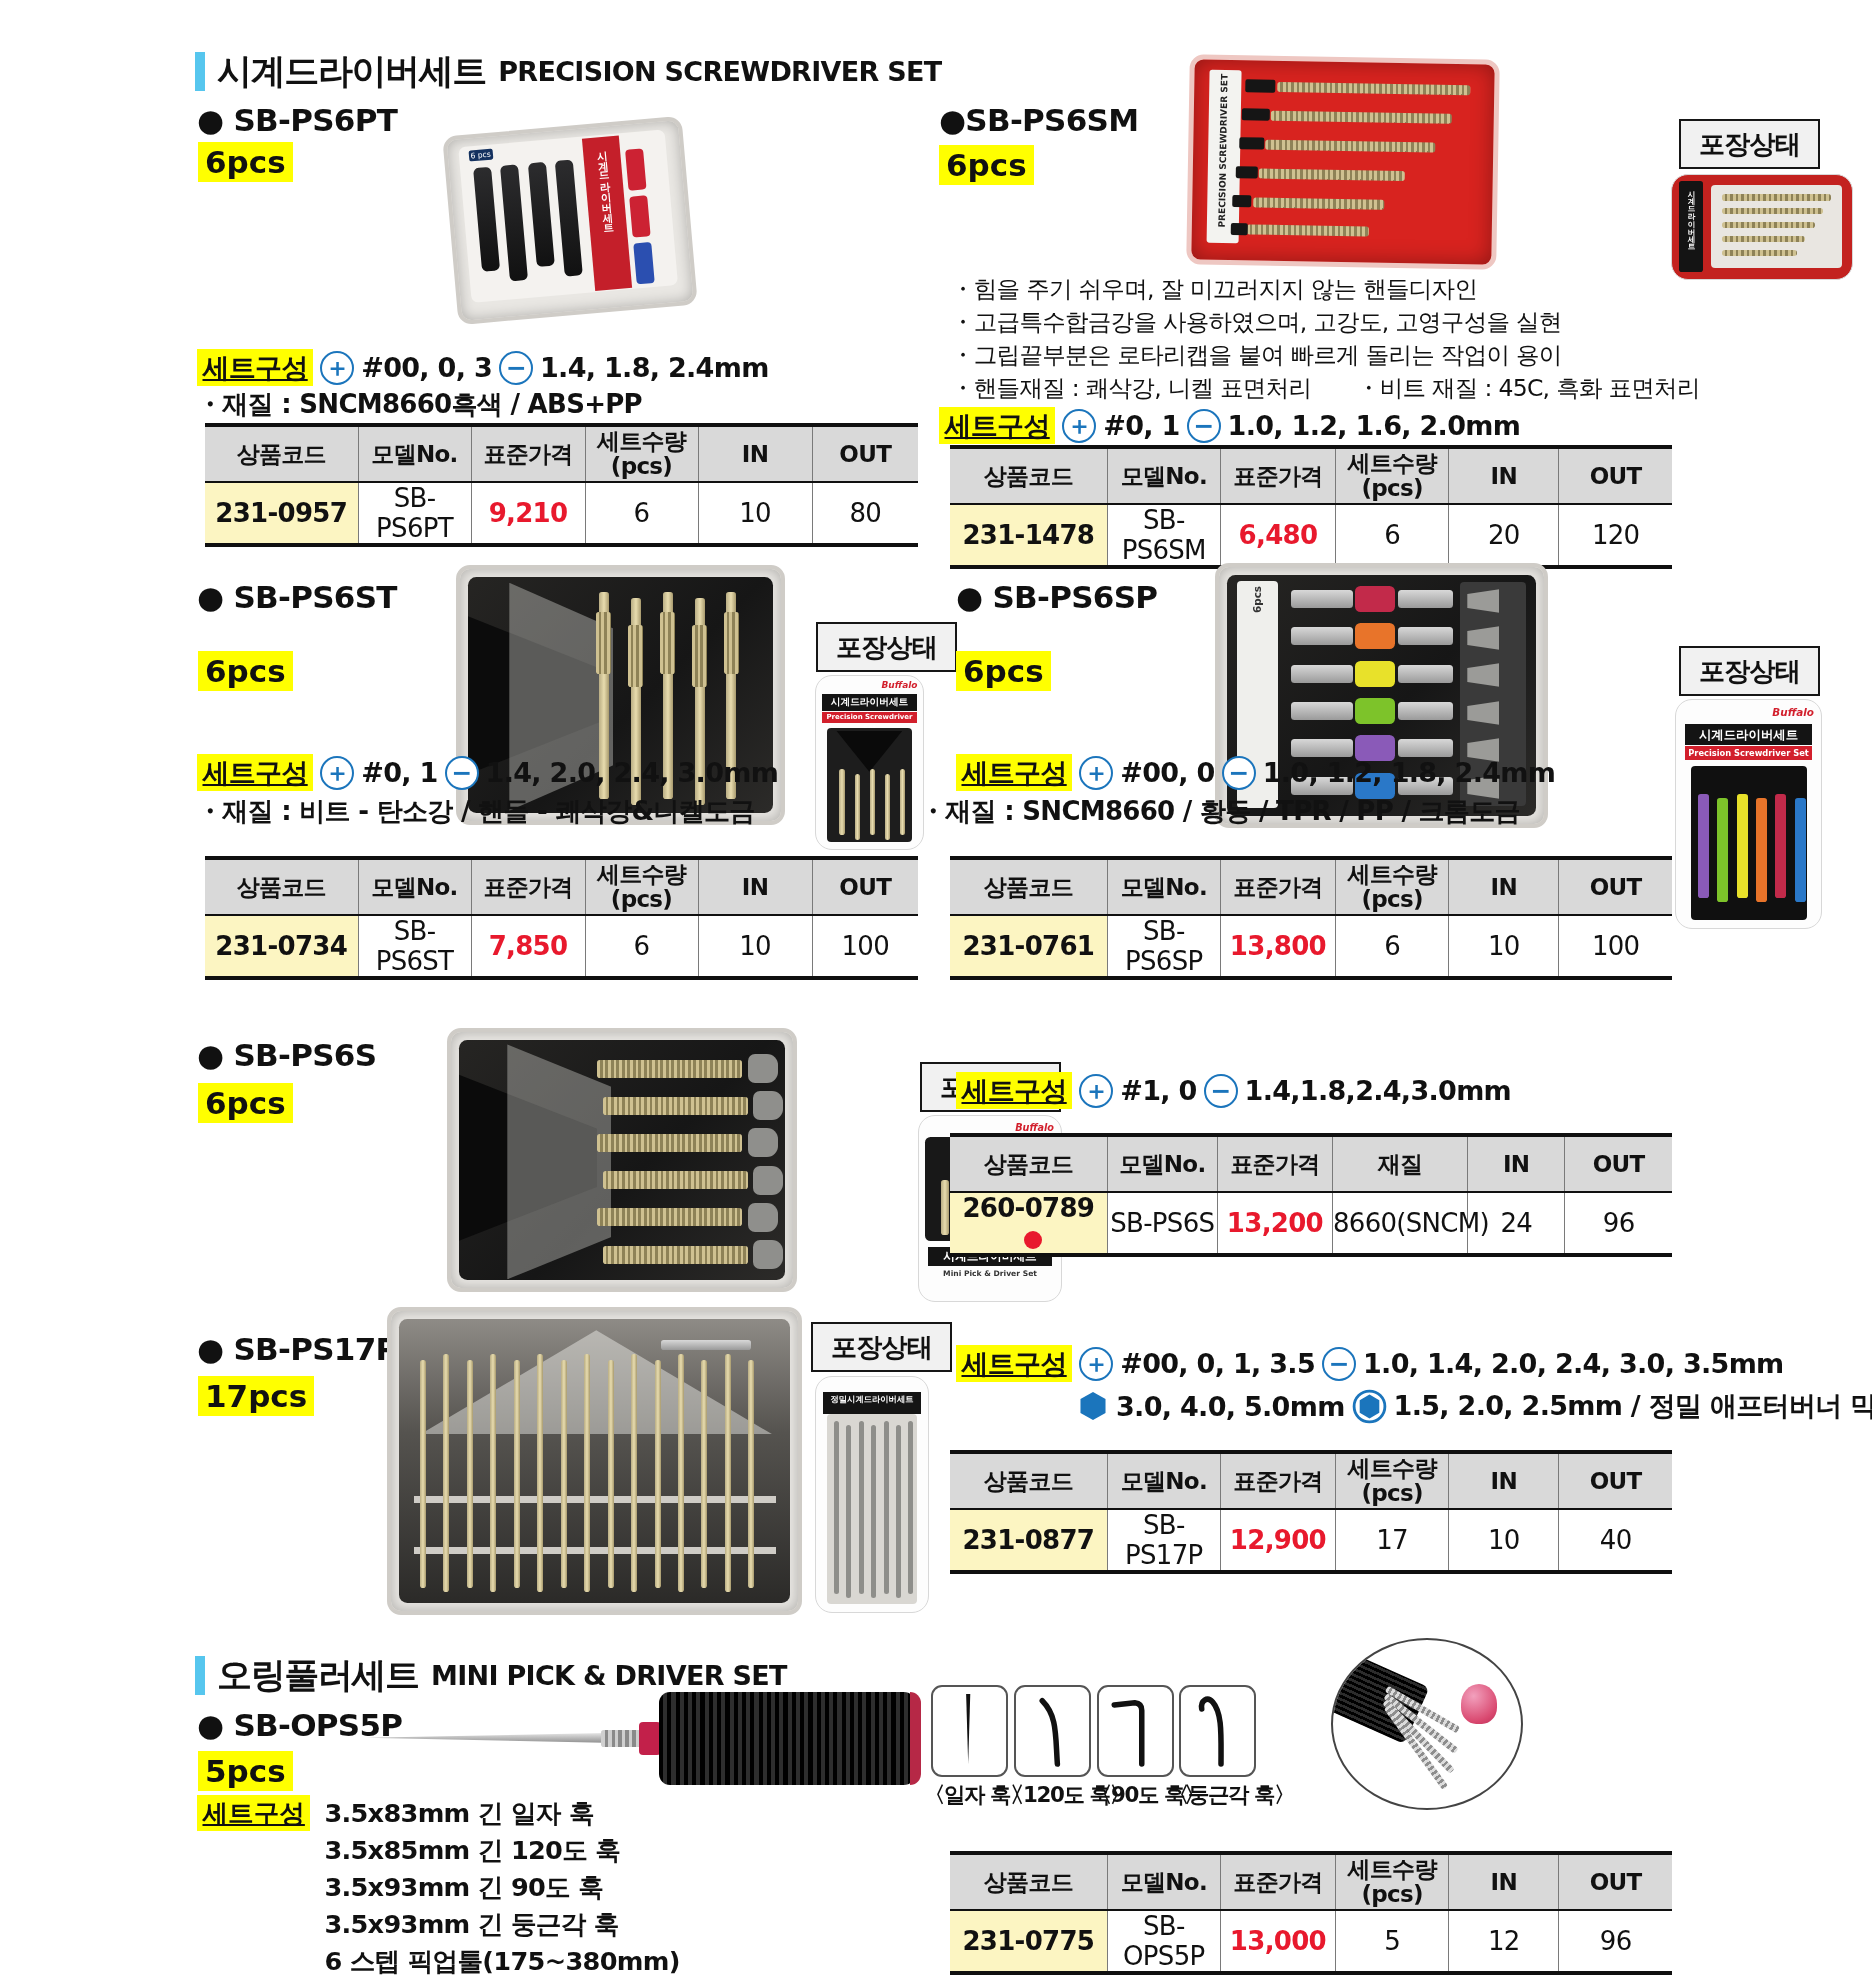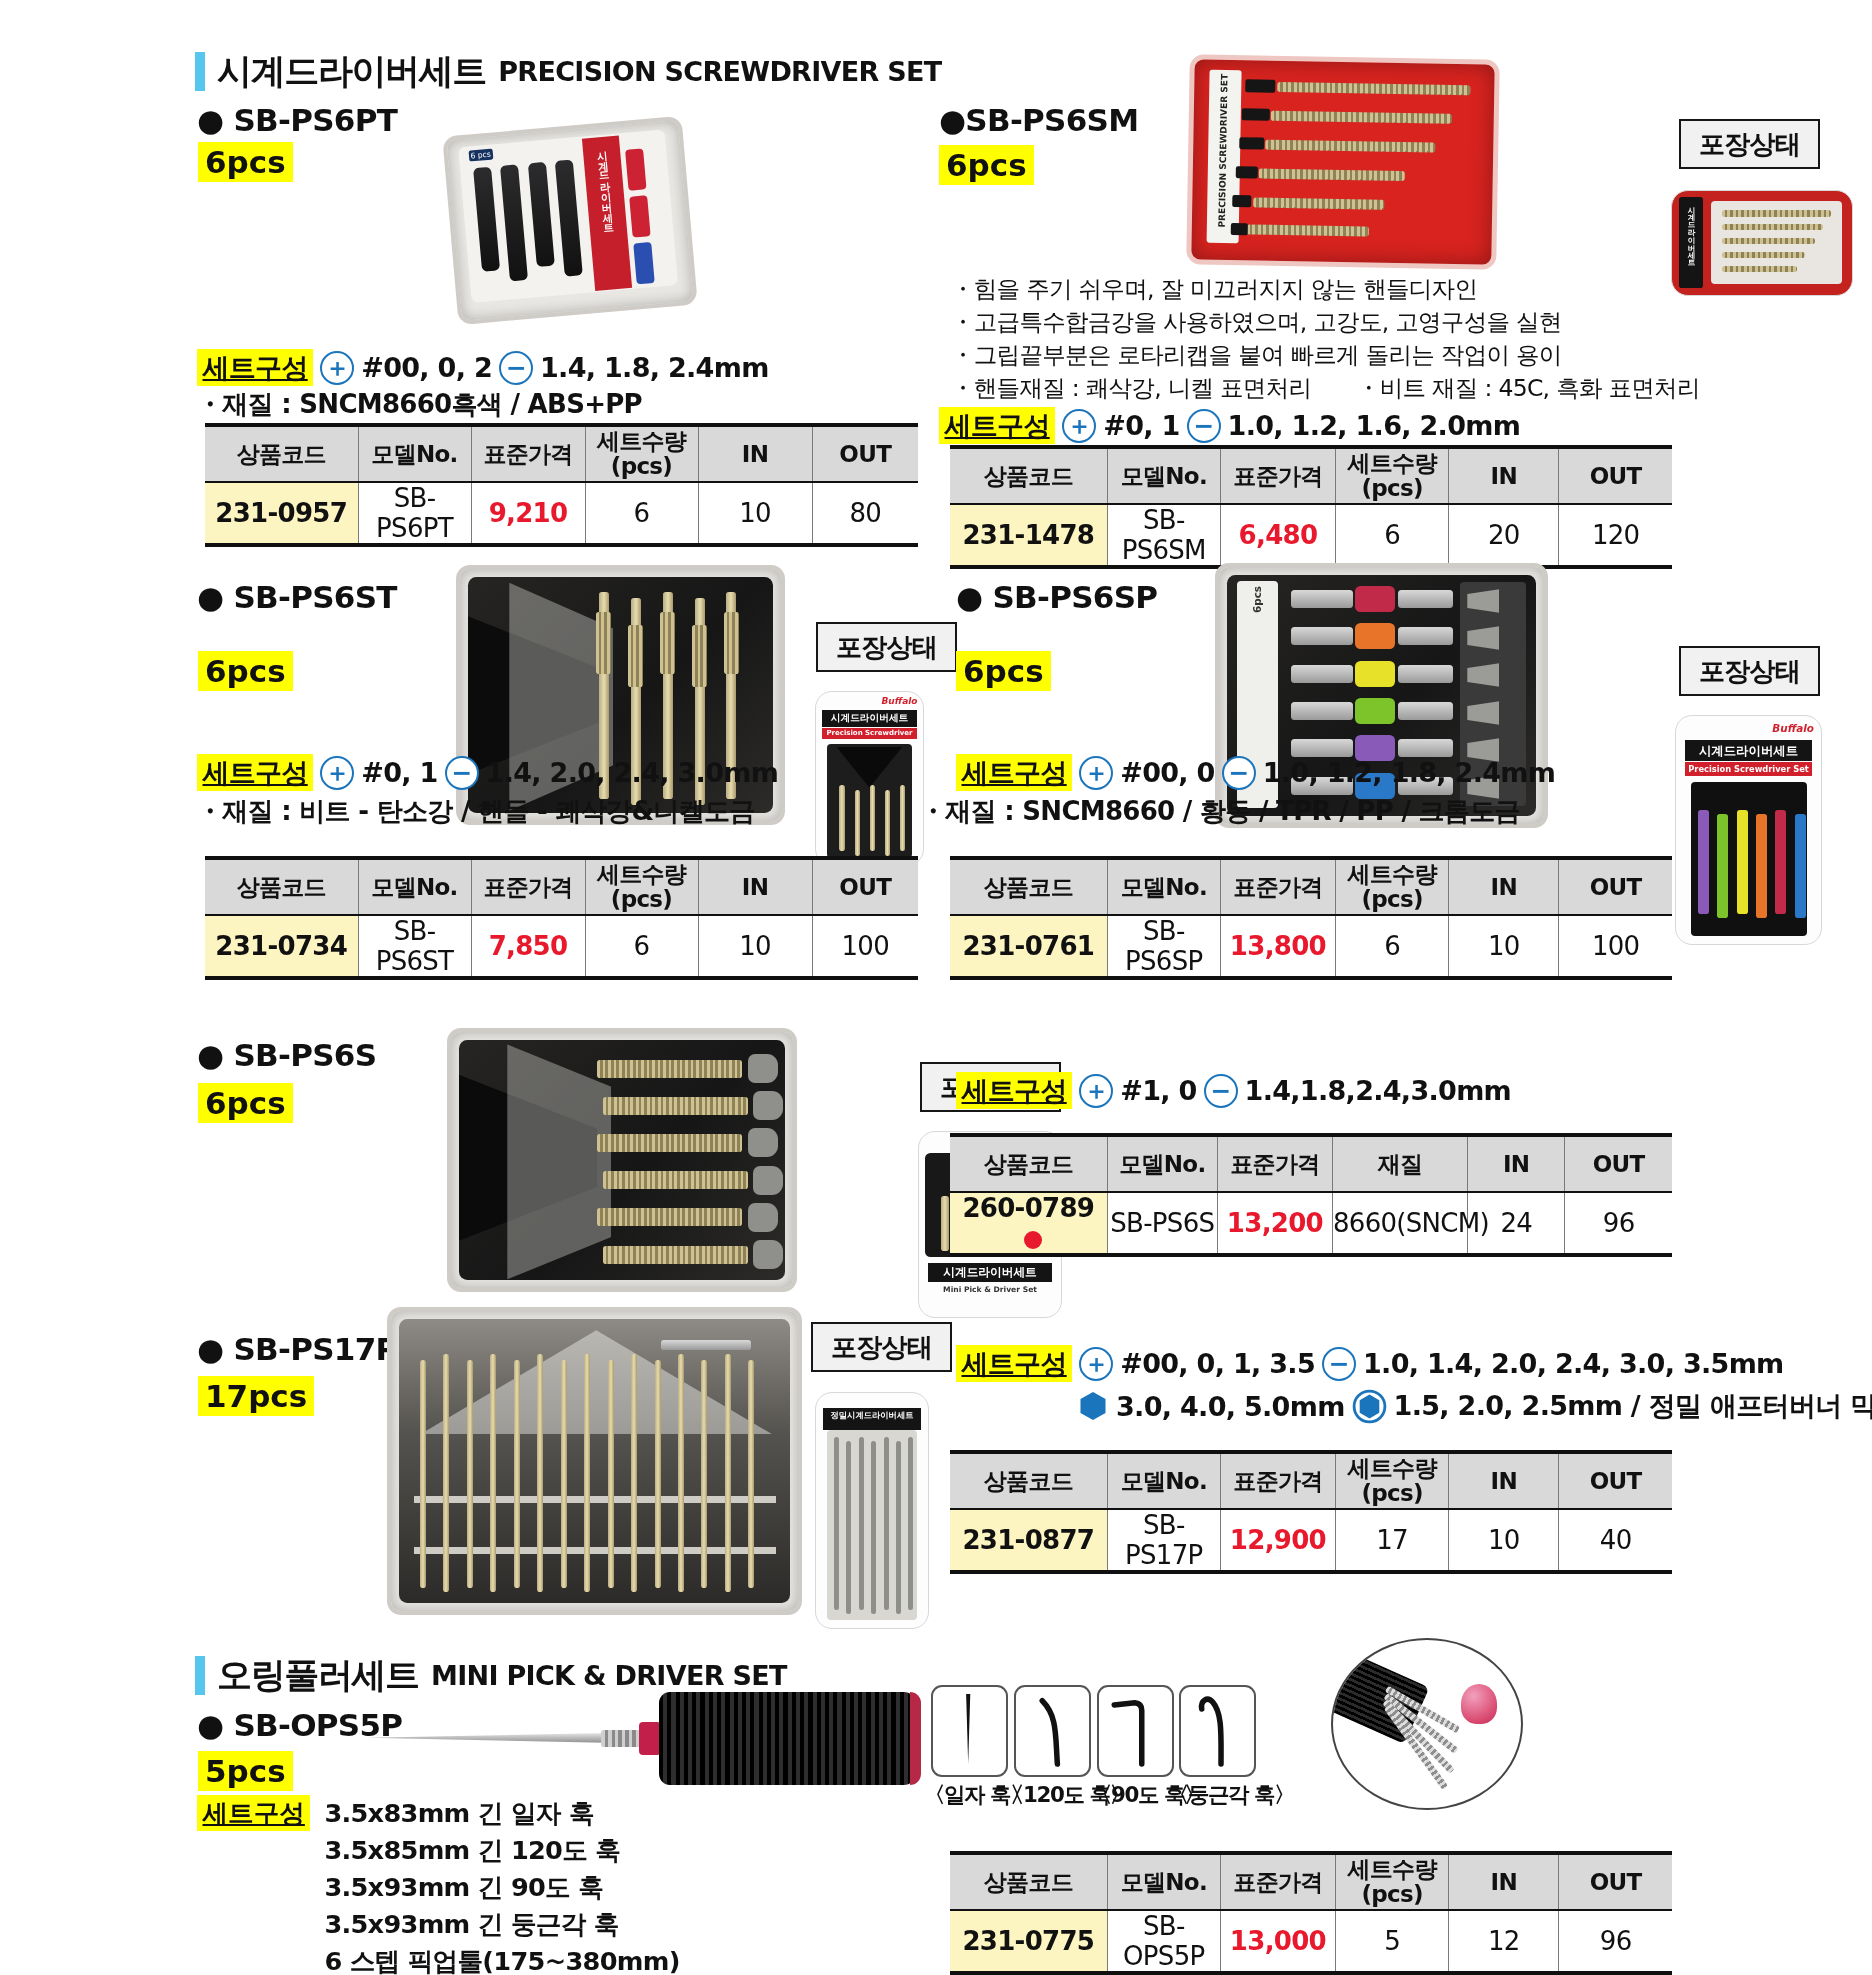--- a/index.html
+++ b/index.html
@@ -42,21 +42,21 @@
 
   
   .abs { position:absolute; }
   .case { position:absolute; border-radius:14px; }
   .rim  { border:4.8px solid #cfccc7; background:#e9e7e3; box-shadow:inset 0 0 12.4px rgba(0,0,0,.25); }
   .dark-inner { position:absolute; inset:8.3px; background:linear-gradient(135deg,#262523,#161616 55%,#2c2b29); border-radius:8.3px; overflow:hidden; }
   .stick { position:absolute; background:linear-gradient(90deg,#b9ad84,#e8dcae,#a89a6e); border-radius:2.8px; }
   .knurl { background:repeating-linear-gradient(90deg,#cfc191 0 2.8px,#8e8257 2.8px 5.5px); }
   .silver { background:linear-gradient(180deg,#d8d8d8,#9a9a9a); }
 
-  .pkg { position:absolute; background:#fdfdfd; border:1.4px solid #d8d8d8; border-radius:17px; overflow:hidden;margin-top:16px; }
+  .pkg { position:absolute; background:#fdfdfd; border:1.4px solid #d8d8d8; border-radius:17px; overflow:hidden; }
   .pkg-head { position:absolute; left:6%; right:6%; background:#141414; color:#fff; text-align:center; font-weight:700; }
   .pkg-red  { position:absolute; left:6%; right:6%; background:#d21f2c; color:#fff; text-align:center; font-weight:600; }
   .pkg-body { position:absolute; left:10%; right:10%; background:#1d1d1d; border-radius:4.1px; overflow:hidden; }
   .pkg-brand { position:absolute; color:#d21f2c; font-style:italic; font-weight:700; }
 
   .hookbox { position:absolute; width:73px; height:88px; border:2.1px solid #555; border-radius:11px; background:#fff; }
   .hooklbl { position:absolute; font-size:21.4px; font-weight:600; letter-spacing:-1.4px; white-space:nowrap; }
 
   .setlist-wrap { position:absolute; display:flex; gap:14px; align-items:flex-start; }
   .setlist { font-size:25.6px; font-weight:600; letter-spacing:-0.7px; line-height:37px; white-space:nowrap; }
@@ -86,21 +86,21 @@
     <div class="abs" style="left:79px; top:30px; width:18px; height:104px; background:linear-gradient(180deg,#2c2c2e,#111); border-radius:5.5px;"></div>
     <div class="abs" style="left:106px; top:30px; width:18px; height:116px; background:linear-gradient(180deg,#2c2c2e,#111); border-radius:5.5px;"></div>
     <div class="abs" style="left:177px; top:25px; width:18px; height:41px; background:#c23; border-radius:4.1px;"></div>
     <div class="abs" style="left:177px; top:72px; width:18px; height:41px; background:#c23; border-radius:4.1px;"></div>
     <div class="abs" style="left:177px; top:119px; width:18px; height:41px; background:#2b4fb0; border-radius:4.1px;"></div>
   </div>
 
   <div class="setline" style="left:197px; top:349px;">
     <span class="set-label">세트구성</span>
     <span class="icircle">＋</span>
-    <span>#00, 0, 2</span>
+    <span>#00, 0, 3</span>
     <span class="icircle">−</span>
     <span>1.4, 1.8, 2.4mm</span>
   </div>
   <div class="mat" style="left:197px; top:387px;">・재질 : SNCM8660흑색 / ABS+PP</div>
 
   <table class="t" style="left:205px; top:423px; width:713px;">
     <colgroup>
         <col style="width:153px">
         <col style="width:113px">
         <col style="width:114px">

